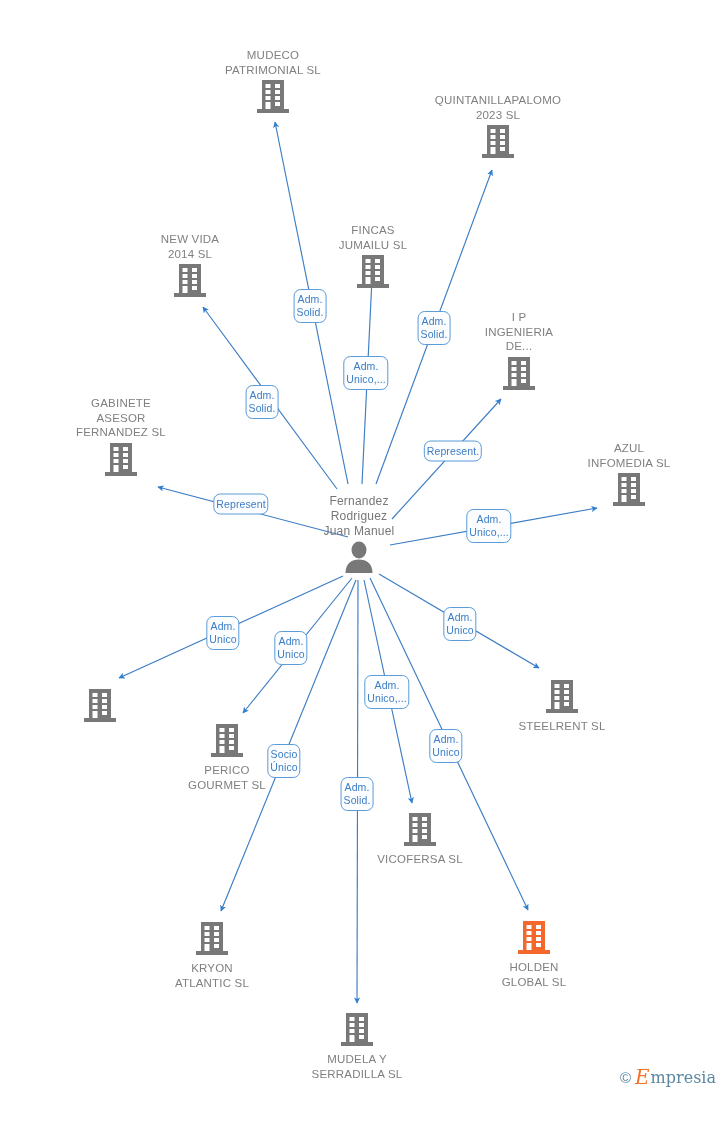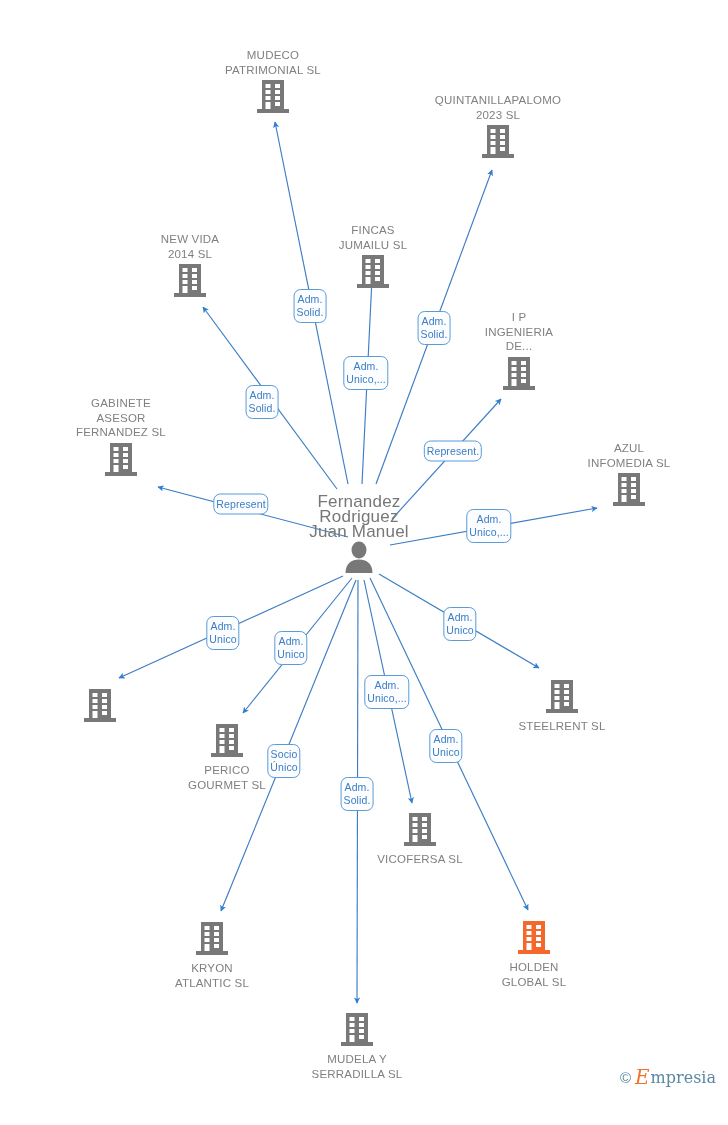--- a/index.html
+++ b/index.html
@@ -46,21 +46,21 @@
     margin-top: 1px;
   }
   .node.company.above .node-label {
     margin-bottom: 1px;
   }
   .node.person {
     width: 170px;
   }
   .node.person .node-label {
     color: #777777;
-    font-size: 17px;
+    font-size: 12px;
     line-height: 15px;
   }
   .node.person .glyph {
     display: block;
     margin: 2px auto 0 auto;
   }
   .edge-label {
     position: absolute;
     transform: translate(-50%, -50%);
     box-sizing: border-box;

